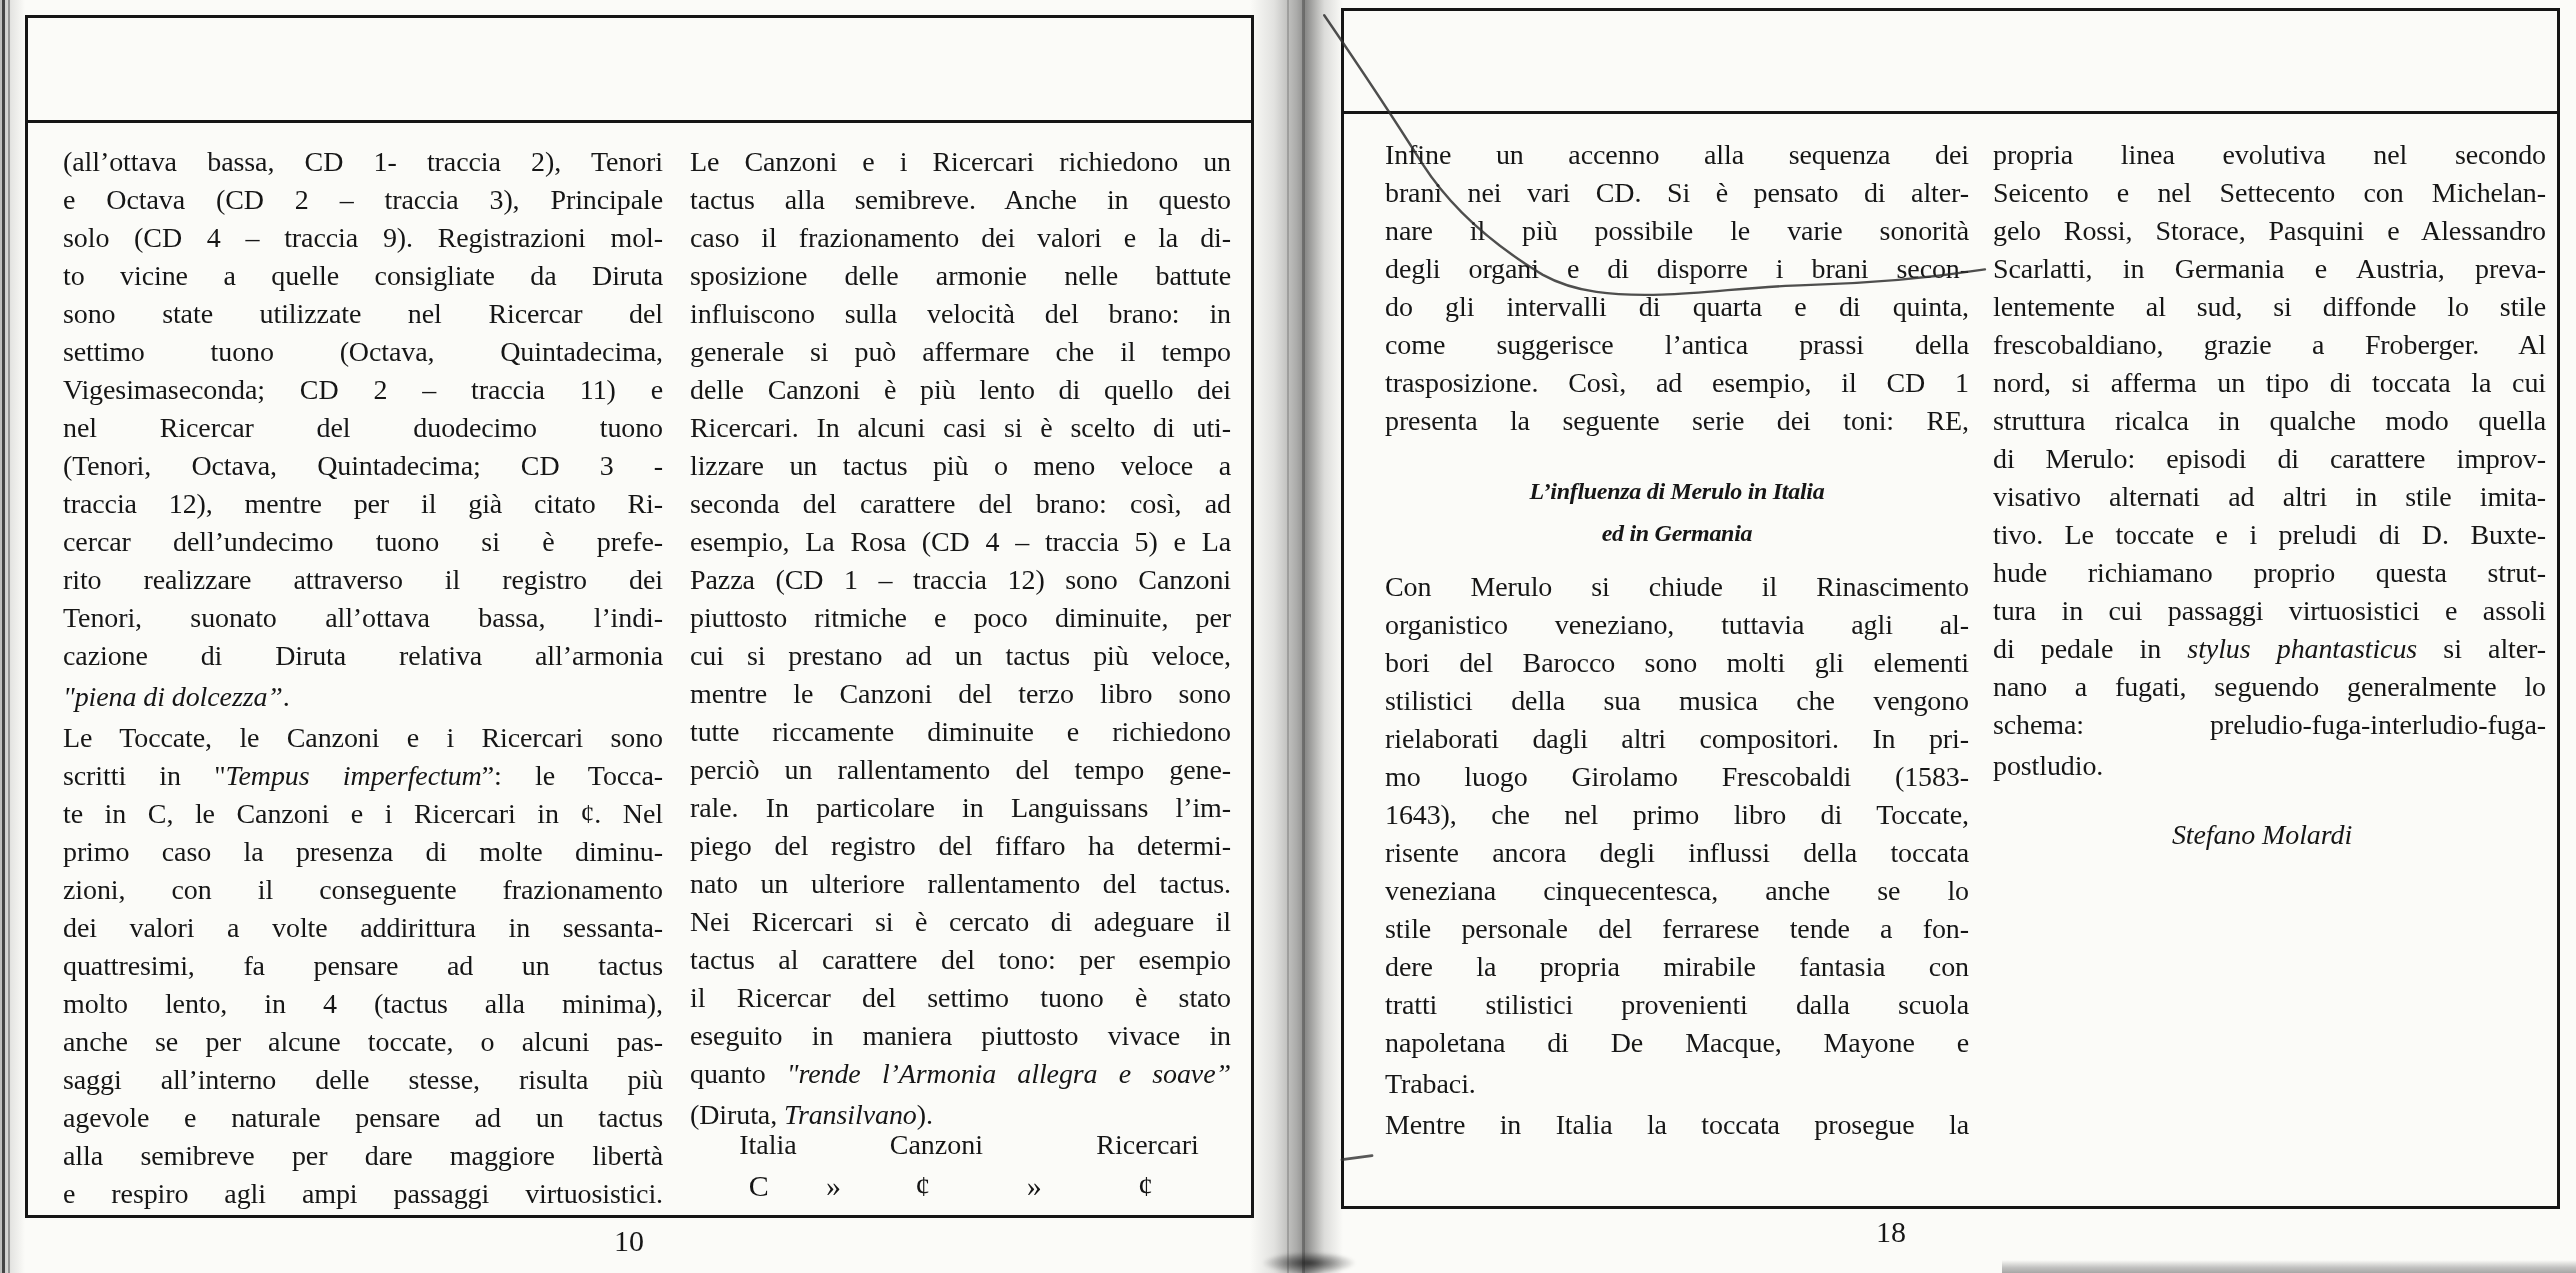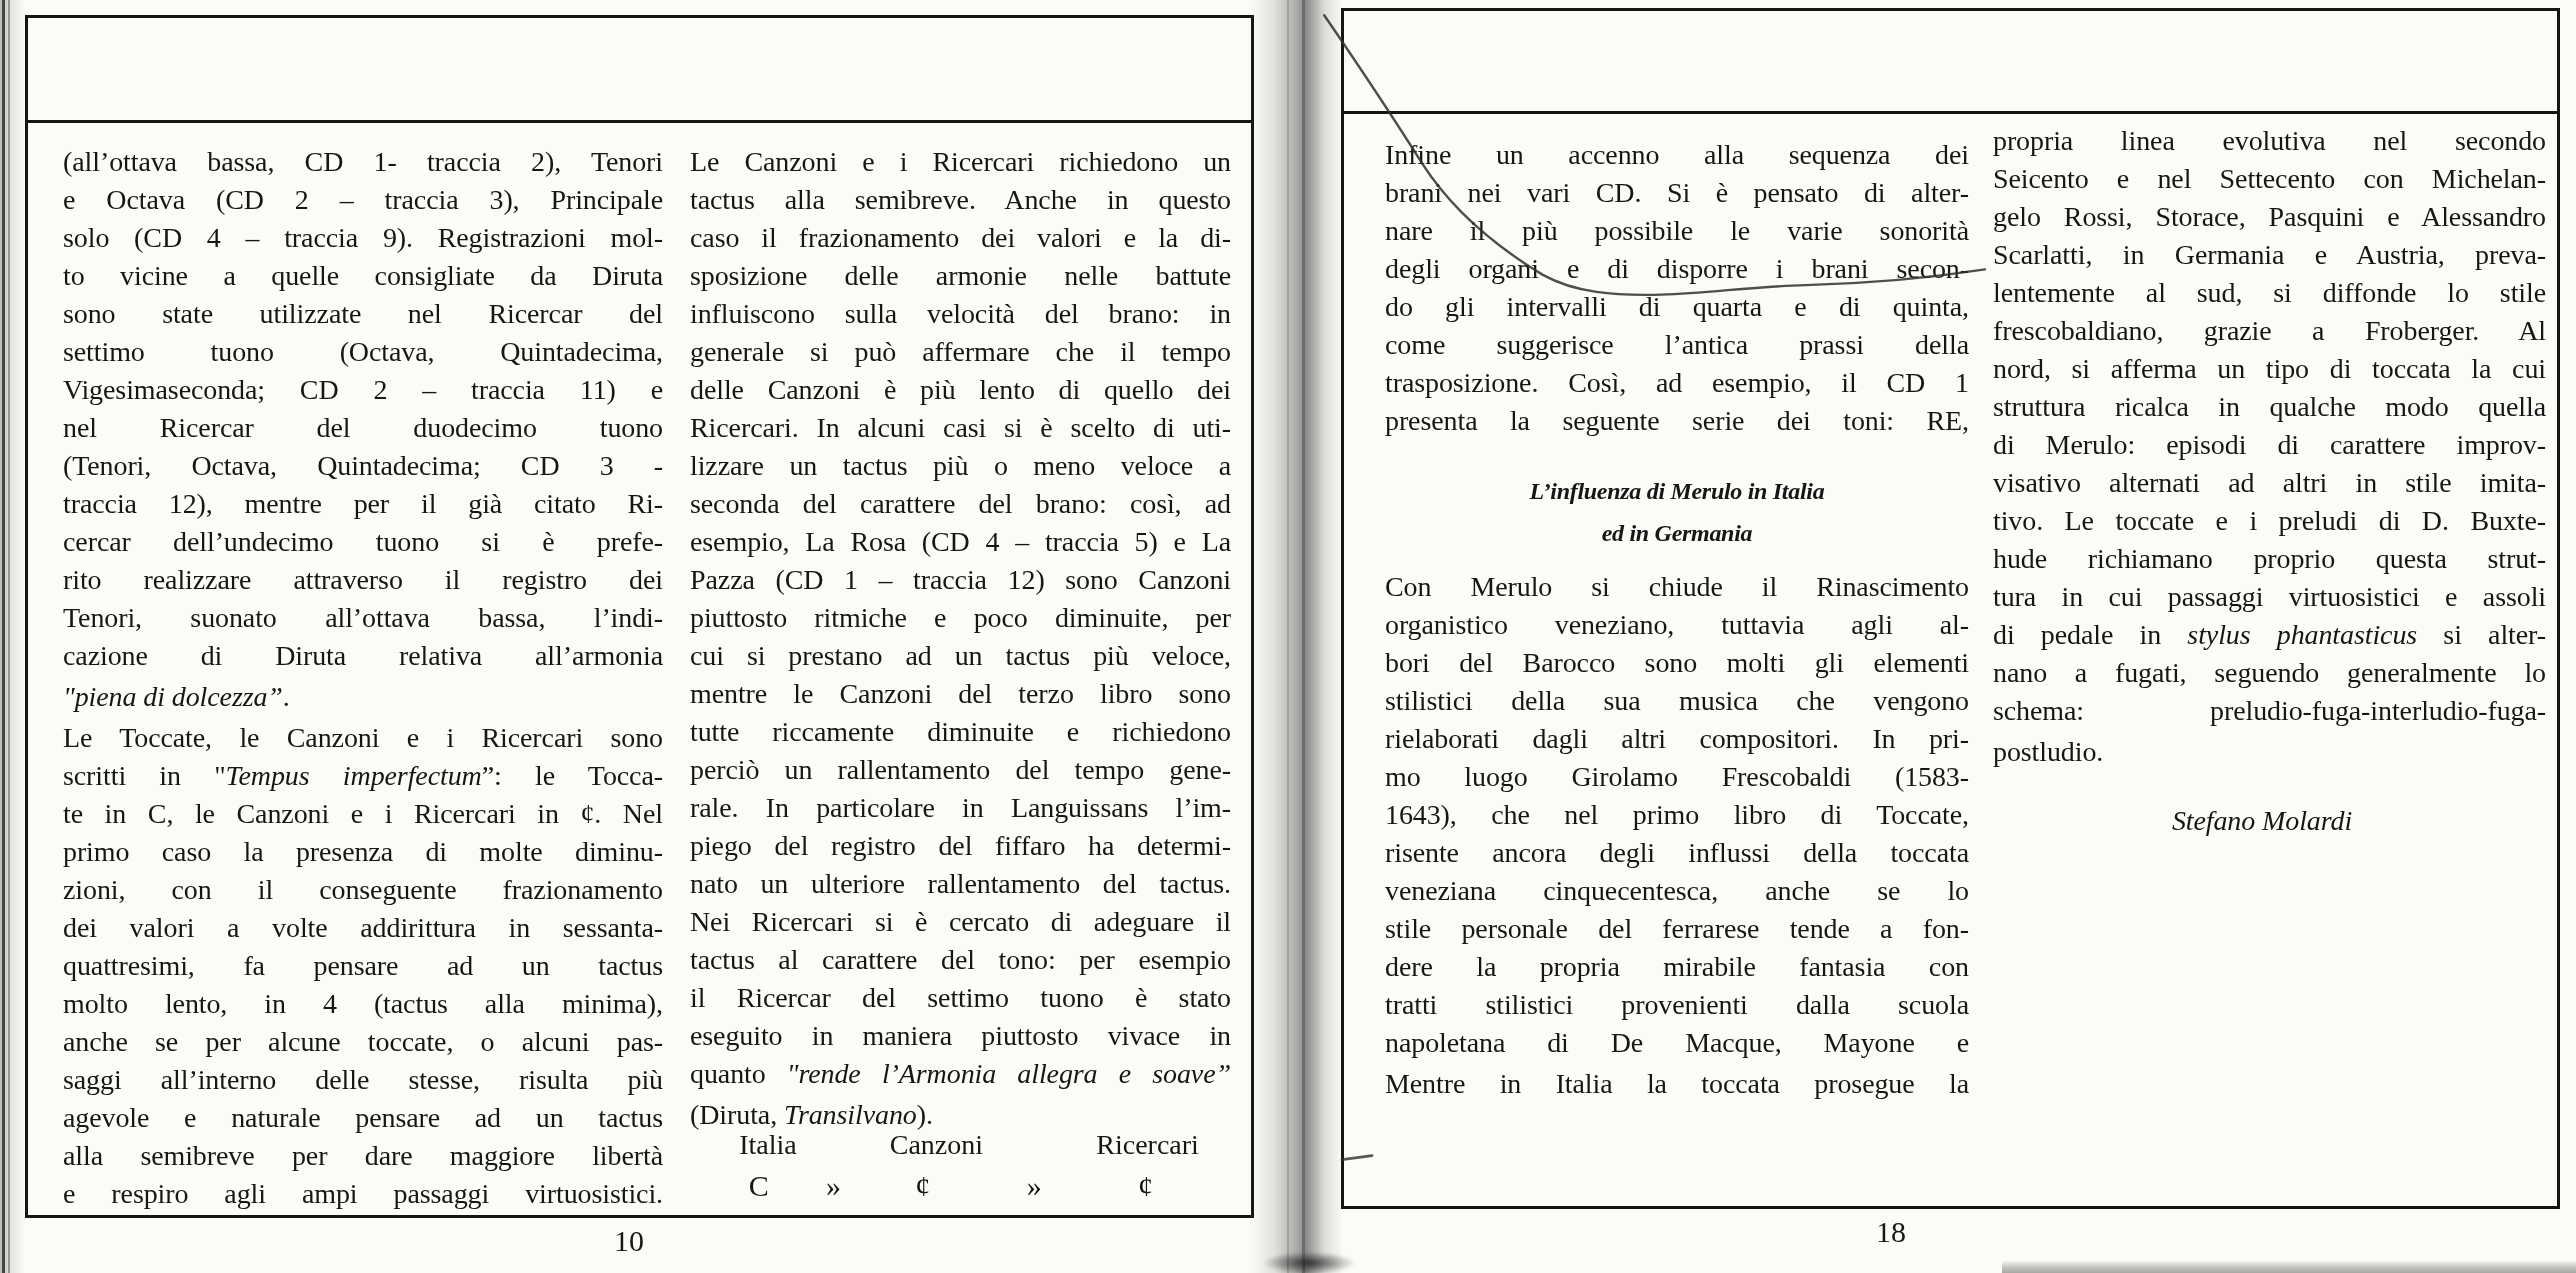--- a/index.html
+++ b/index.html
@@ -19,21 +19,21 @@
   .pagebox-right{left:1341px;top:8.2px;width:1219px;height:1201px;}
   .band{position:absolute;top:0;left:0;right:0;border-bottom:3.4px solid #151515;box-sizing:border-box;}
   .band-left{height:105px;}
   .band-right{height:103px;}
 
   
   .col{position:absolute;font-size:28px;line-height:38px;letter-spacing:-0.1px;}
   .col-l1{left:60px;top:140px;width:606px;}
   .col-l2{left:687px;top:140px;width:547px;}
   .col-r1{left:1382px;top:133px;width:590px;}
-  .col-r2{left:1990px;top:119px;width:559px;}
+  .col-r2{left:1990px;top:133px;width:559px;}
 
   .blk{margin:3px;white-space:pre-line;}
   .blk.j{text-align:justify;text-align-last:justify;}
   .blk.l{text-align:left;}
   .it{font-style:italic;}
 
   .heading{
     margin:30px 0 13.7px 0;
     white-space:pre-line;
     text-align:center;
@@ -198,20 +198,21 @@
 stilistici della sua musica che vengono
 rielaborati dagli altri compositori. In pri-
 mo luogo Girolamo Frescobaldi (1583-
 1643), che nel primo libro di Toccate,
 risente ancora degli influssi della toccata
 veneziana cinquecentesca, anche se lo
 stile personale del ferrarese tende a fon-
 dere la propria mirabile fantasia con
 tratti stilistici provenienti dalla scuola
 napoletana di De Macque, Mayone e</span></p>
+    <p class="blk l"><span>Trabaci.</span></p>
     <p class="blk j"><span>Mentre in Italia la toccata prosegue la</span></p>
   </div>
 
   <div class="col col-r2">
     <p class="blk j"><span>propria linea evolutiva nel secondo
 Seicento e nel Settecento con Michelan-
 gelo Rossi, Storace, Pasquini e Alessandro
 Scarlatti, in Germania e Austria, preva-
 lentemente al sud, si diffonde lo stile
 frescobaldiano, grazie a Froberger. Al

